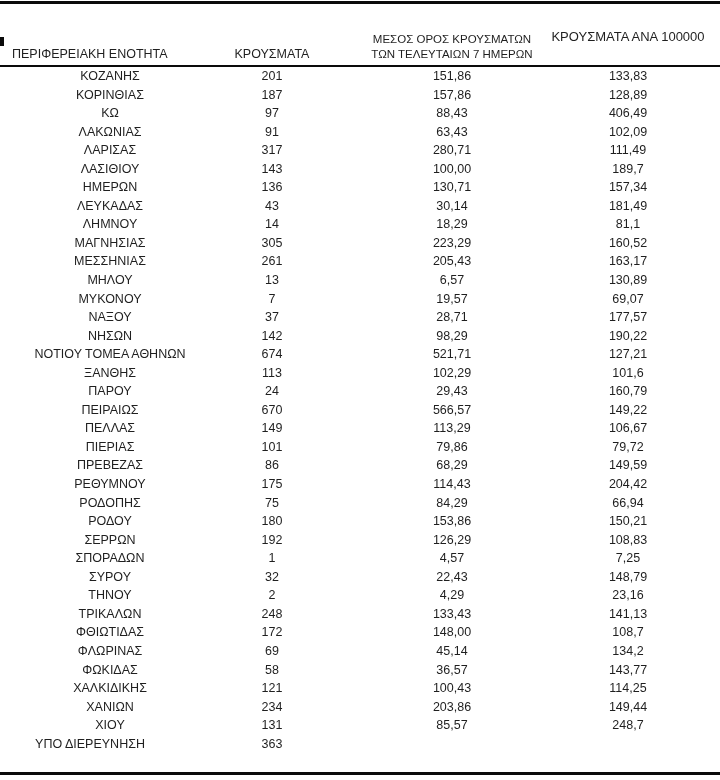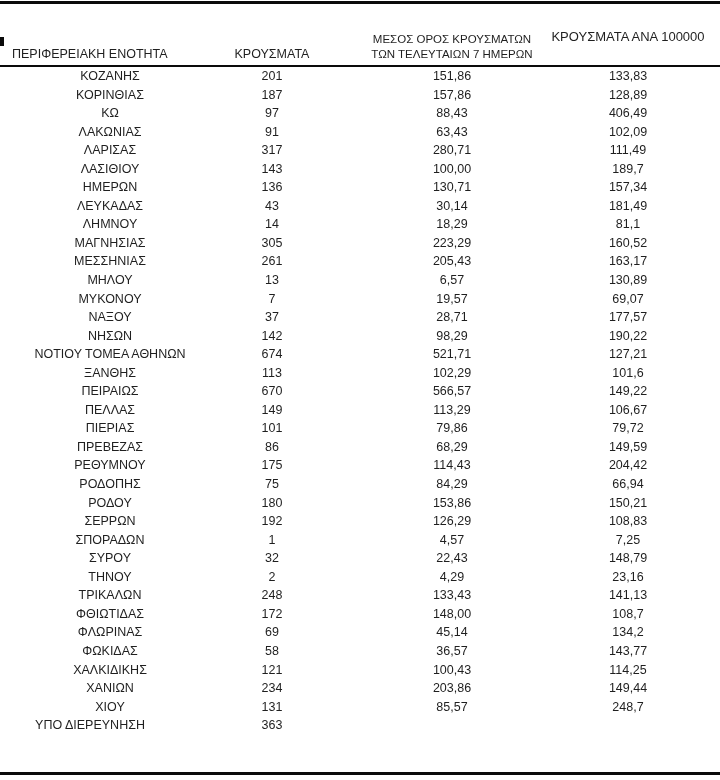--- a/index.html
+++ b/index.html
@@ -160,20 +160,26 @@
         <div class="cell c2">521,71</div>
         <div class="cell c3">127,21</div>
       </div>
       <div class="row">
         <div class="cell c0">ΞΑΝΘΗΣ</div>
         <div class="cell c1">113</div>
         <div class="cell c2">102,29</div>
         <div class="cell c3">101,6</div>
       </div>
       <div class="row">
+        <div class="cell c0">ΠΑΡΟΥ</div>
+        <div class="cell c1">24</div>
+        <div class="cell c2">29,43</div>
+        <div class="cell c3">160,79</div>
+      </div>
+      <div class="row">
         <div class="cell c0">ΠΕΙΡΑΙΩΣ</div>
         <div class="cell c1">670</div>
         <div class="cell c2">566,57</div>
         <div class="cell c3">149,22</div>
       </div>
       <div class="row">
         <div class="cell c0">ΠΕΛΛΑΣ</div>
         <div class="cell c1">149</div>
         <div class="cell c2">113,29</div>
         <div class="cell c3">106,67</div>

